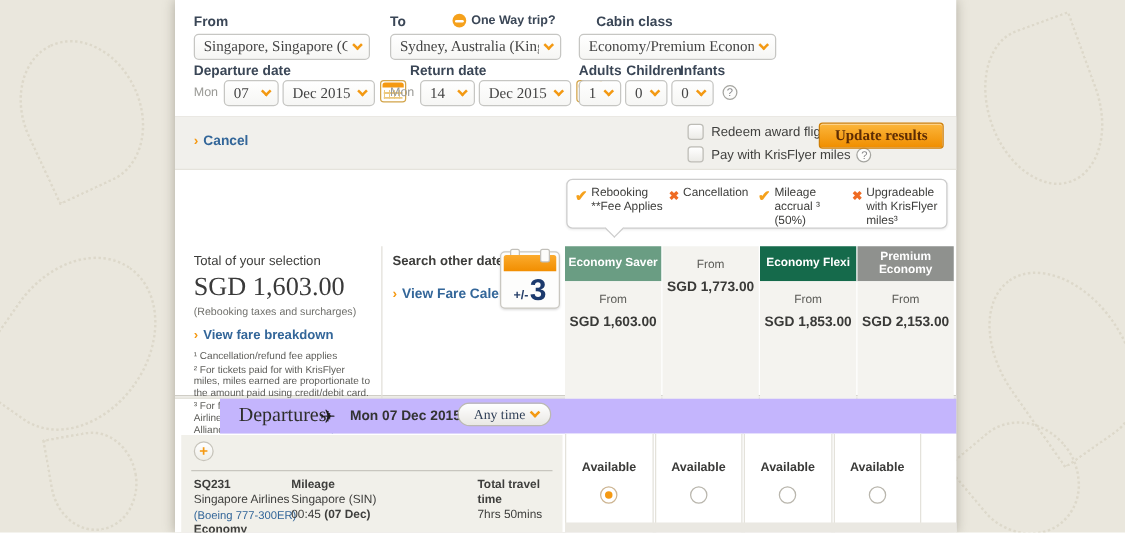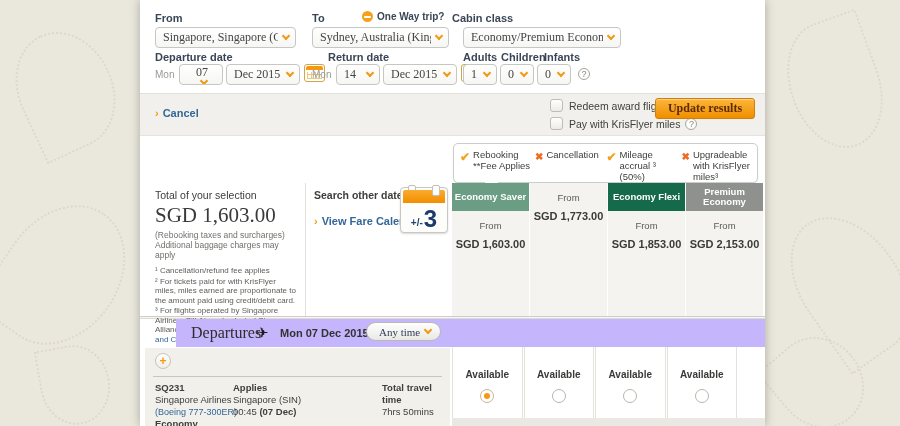--- a/index.html
+++ b/index.html
@@ -72,21 +72,21 @@
   }
   .bubble::after { content:""; position:absolute; left:32px; bottom:-6px; width:10px; height:10px; background:#fff;
     border-right:1px solid #ccc; border-bottom:1px solid #ccc; transform:rotate(45deg); }
   .lg-item { display:flex; align-items:flex-start; margin-right:4px; }
   .lg-icon { font-size:12px; font-weight:bold; margin:1px 3px 0 0; }
   .lg-icon.check { color:#f5a11c; }
   .lg-icon.cross { color:#ef6b23; font-size:10px; margin-top:2px;}
   .lg-item .lbl { font-size:9.5px; color:#3d3d3b; line-height:11px; width:58px; }
   .lg-item:nth-child(2) .lbl { width:56px; }
 
-  .fare-content { position:absolute; left:0; top:47px; width:625px; height:133px; display:flex; }
+  .fare-content { position:absolute; left:0; top:61px; width:625px; height:133px; display:flex; }
   .sel-panel { width:166px; border-right:1px solid #e2e0d9; padding:6px 6px 0 15px; }
   .sel-title { font-size:10.5px; color:#3d3d3b; }
   .sel-total { font-family:"Liberation Serif", serif; font-size:21px; color:#3a3a3a; margin-top:2px; }
   .sel-note { font-size:8.5px; color:#70706c; line-height:10px; margin-top:2px; }
   .breakdown { display:block; margin-top:8px; font-size:10.5px; }
   .footnotes { margin-top:6px; font-size:8px; color:#5c5c58; line-height:9.5px; }
   .footnotes .fn { margin-bottom:1px; }
   .fn-link { color:#336699; cursor:pointer; }
 
   .dates-panel { width:146px; position:relative; padding:6px 0 0 8px; }
@@ -160,29 +160,29 @@
     <div class="flabel" style="left:172px; top:12px;">To</div>
     <div class="oneway">
       <span class="minus-circle"></span>
       <span class="txt">One Way trip?</span>
     </div>
     <div class="sel" style="left:172px; top:27px; width:137px;">
       <span class="val">Sydney, Australia (Kingsford</span>
       <span class="chev"></span>
     </div>
 
-    <div class="flabel" style="left:312px; top:12px;">Cabin class</div>
+    <div class="flabel" style="left:337px; top:12px;">Cabin class</div>
     <div class="sel" style="left:323px; top:27px; width:158px;">
       <span class="val">Economy/Premium Economy</span>
       <span class="chev"></span>
     </div>
 
     <div class="flabel" style="left:15px; top:51px;">Departure date</div>
     <span class="gray-day" style="left:15px;">Mon</span>
-    <div class="sel" style="left:39px; top:64px; width:44px;flex-direction:column;">
+    <div class="sel" style="left:39px; top:64px; width:44px;">
       <span class="val">07</span>
       <span class="chev"></span>
     </div>
     <div class="sel" style="left:86px; top:64px; width:74px;">
       <span class="val">Dec 2015</span>
       <span class="chev"></span>
     </div>
     <div class="cal-sm" style="left:164px;"></div>
 
     <div class="flabel" style="left:188px; top:51px;">Return date</div>
@@ -252,21 +252,21 @@
         <span class="lbl">Upgradeable with KrisFlyer miles³</span>
       </div>
     </div>
 
     <div class="fare-content">
 
       <div class="sel-panel">
         <div class="sel-title">Total of your selection</div>
         <div class="sel-total">SGD 1,603.00</div>
         <div class="sel-note">(Rebooking taxes and surcharges)</div>
-        <div class="sel-note" style="margin-top:0;">Additional baggage charges may apply</div>
+        <a class="arrow-link breakdown"><span class="ar">›</span><span>View fare breakdown</span></a>
         <div class="footnotes">
           <div class="fn">¹ Cancellation/refund fee applies</div>
           <div class="fn">² For tickets paid for with KrisFlyer miles, miles earned are proportionate to the amount paid using credit/debit card.</div>
           <div class="fn"><span>³ For flights operated by Singapore Airlines, SilkAir and selected Star Alliance carriers listed in </span><span class="fn-link">KrisFlyer Terms and Conditions</span></div>
         </div>
       </div>
 
       <div class="dates-panel">
         <div class="dates-title">Search other dates</div>
         <a class="arrow-link fare-cal-link"><span class="ar">›</span><span>View Fare Calendar</span></a>
@@ -328,21 +328,21 @@
     <div class="flight-panel">
       <div class="plus-btn">+</div>
       <div class="flight-hr"></div>
       <div class="fcol fcol1">
         <div class="b">SQ231</div>
         <div>Singapore Airlines</div>
         <div class="blue">(Boeing 777-300ER)</div>
         <div class="b">Economy</div>
       </div>
       <div class="fcol fcol2">
-        <div class="b">Applies</div>
+        <div class="b">Mileage</div>
         <div>Singapore (SIN)</div>
         <div><span>00:45 </span><span class="b">(07 Dec)</span></div>
       </div>
       <div class="fcol fcol4">
         <div class="b">Total travel time</div>
         <div>7hrs 50mins</div>
       </div>
     </div>
 
     <div class="avail-area">

